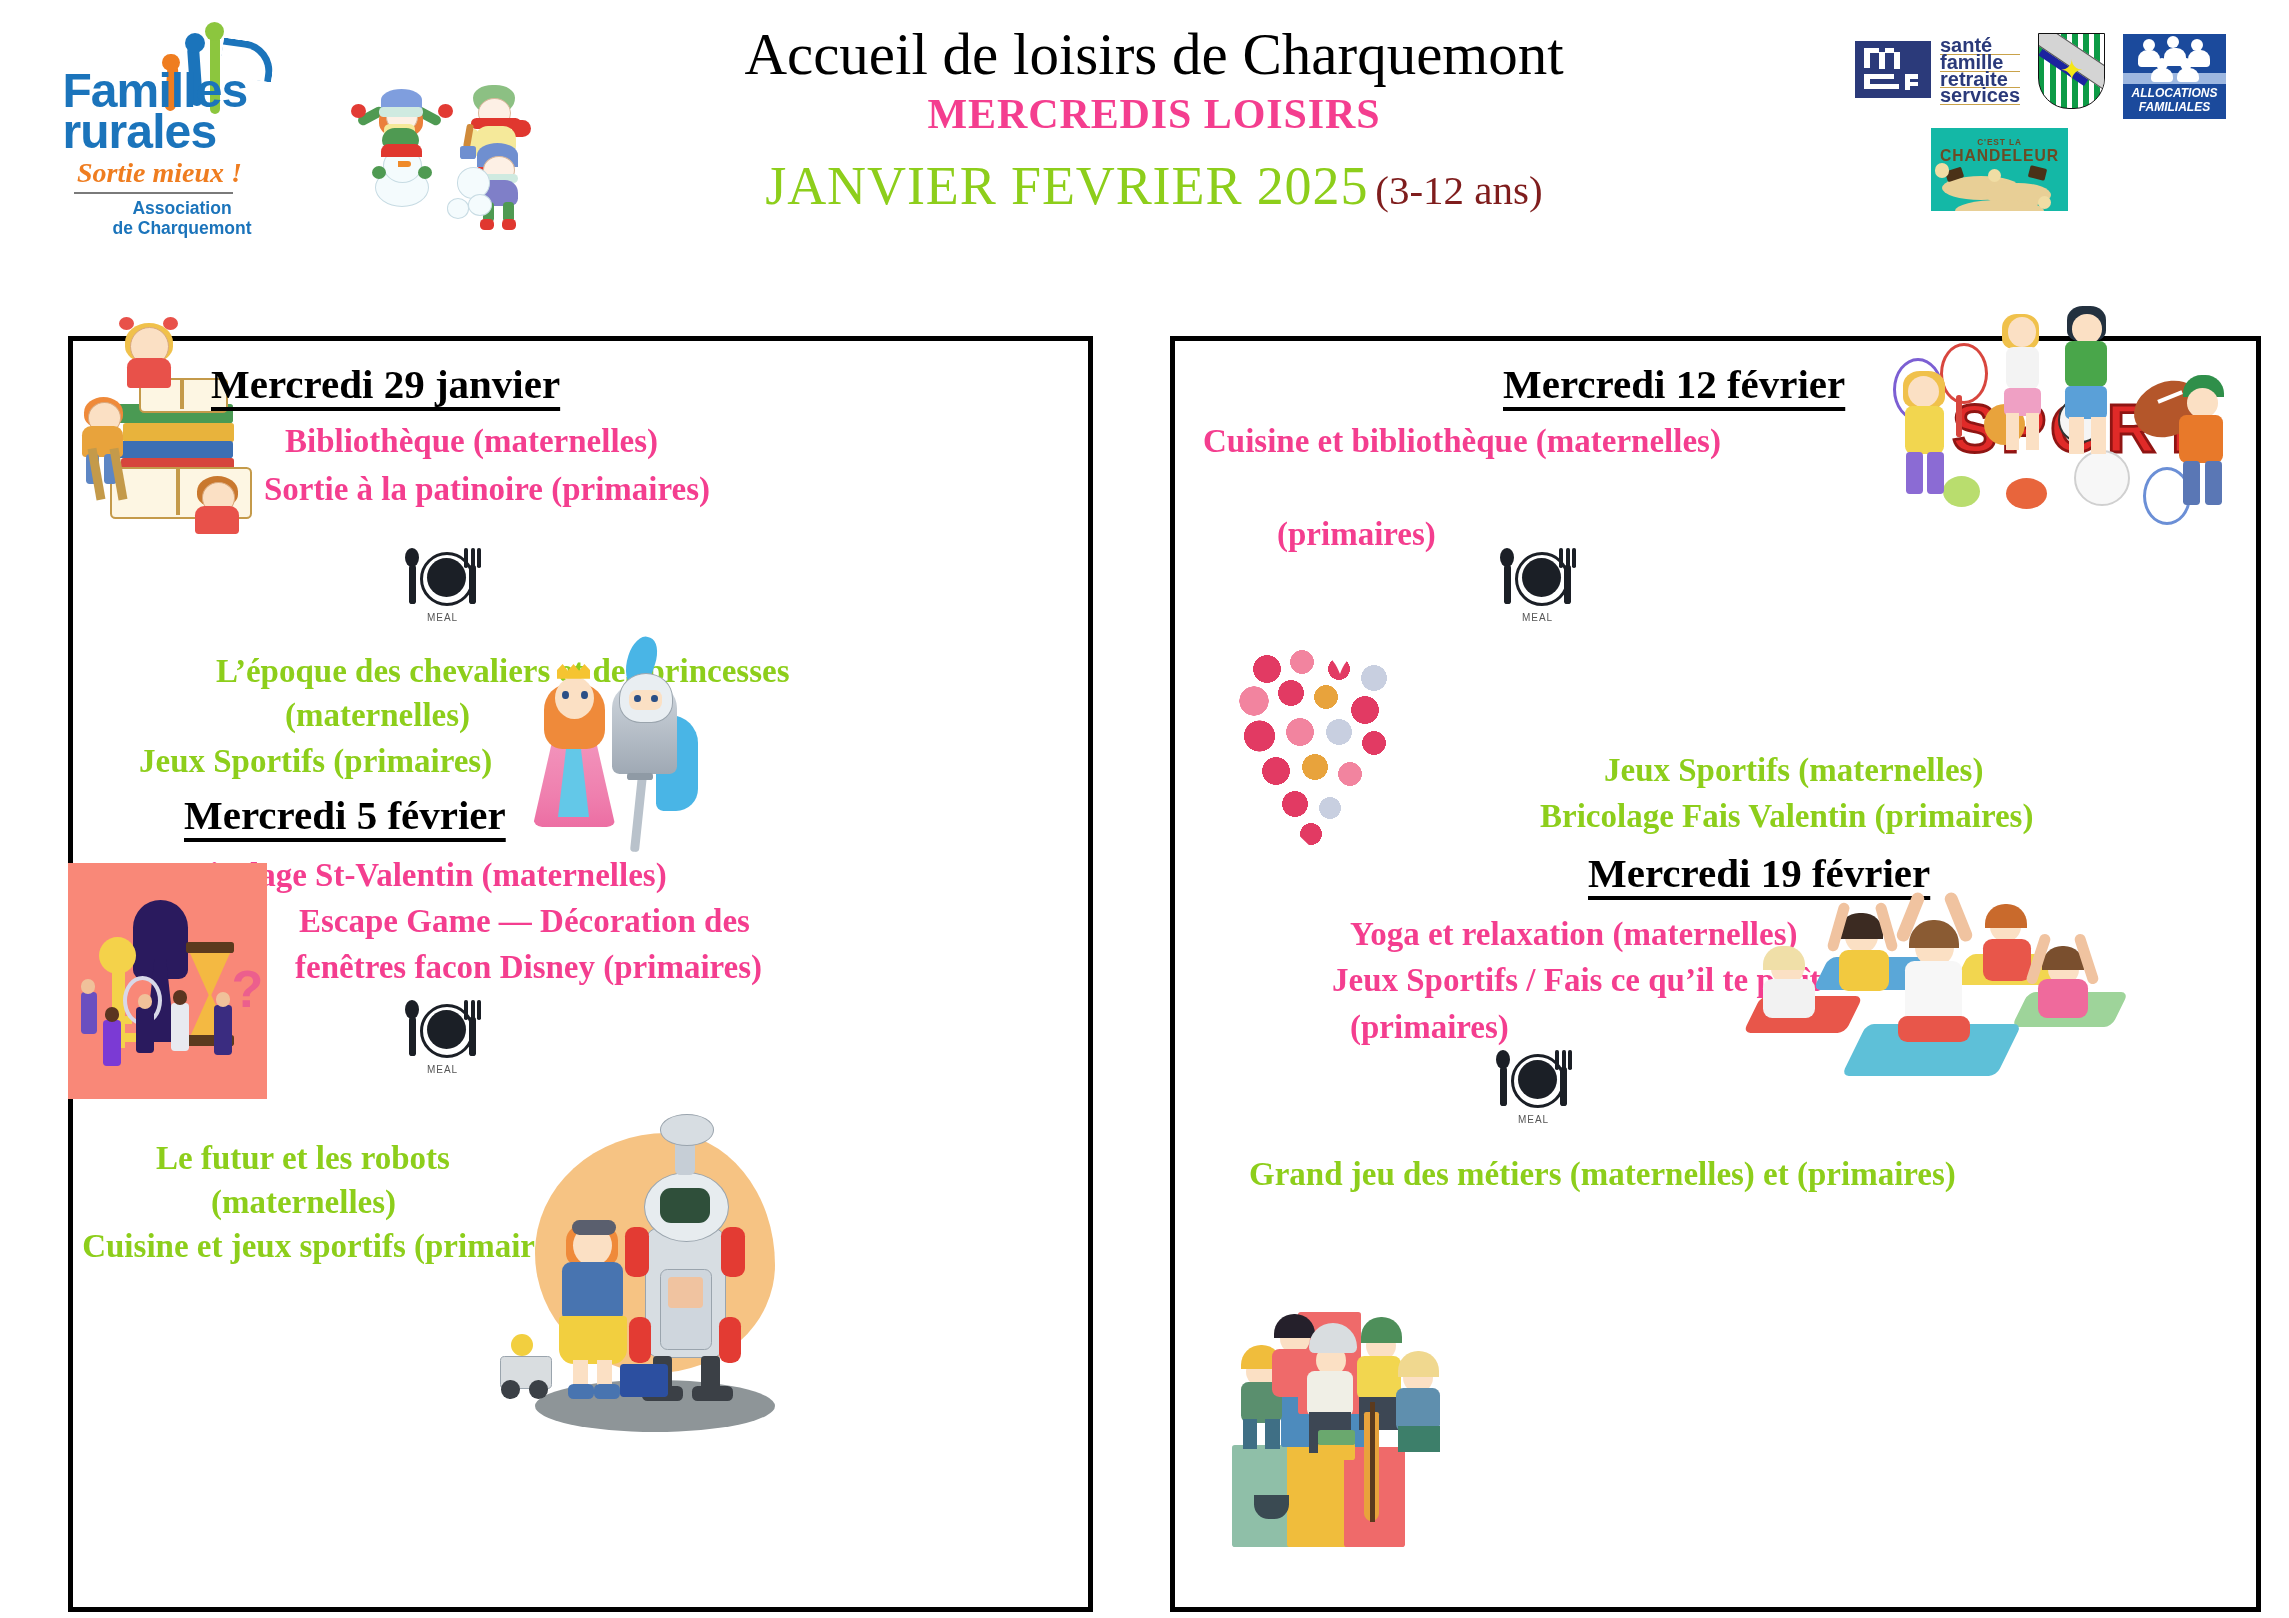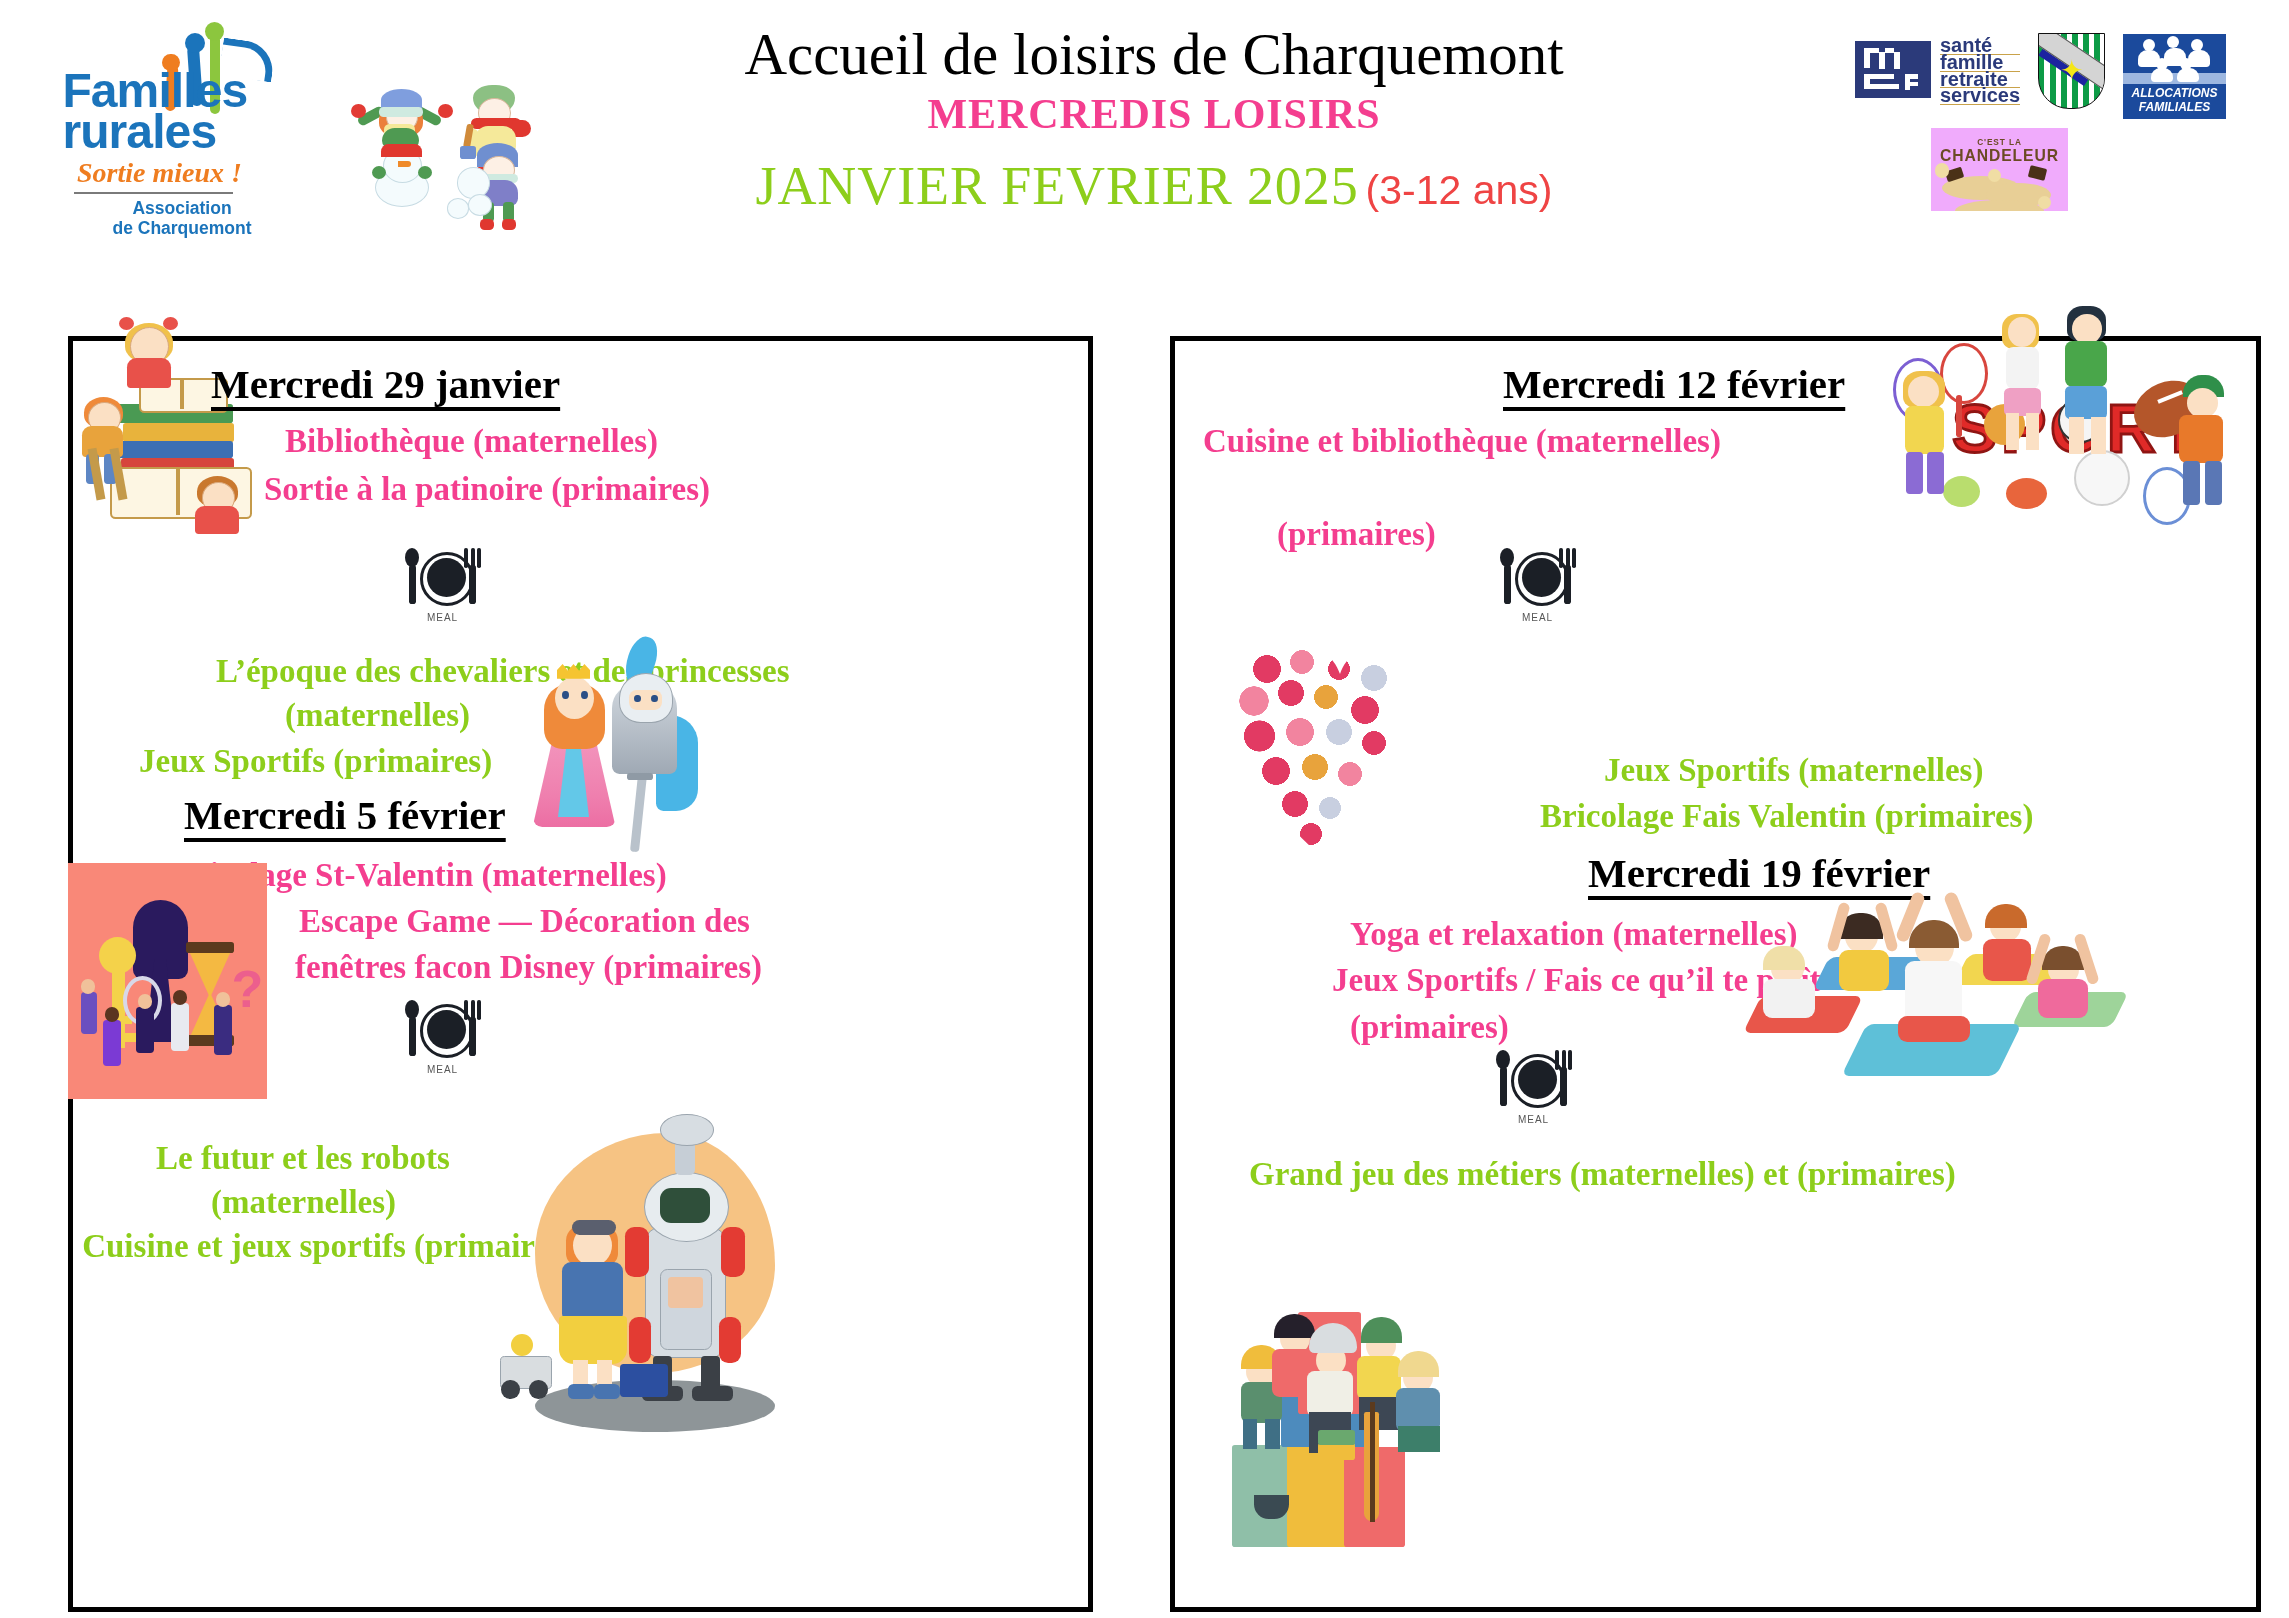--- a/index.html
+++ b/index.html
@@ -48,21 +48,21 @@
 
   #title-main{position:absolute;left:554px;top:20px;width:1200px;text-align:center;
               font-size:59px;color:#000;font-family:"Liberation Serif",serif;}
   #title-sub{position:absolute;left:554px;top:90px;width:1200px;text-align:center;
              font-size:42px;color:#F43E8F;font-weight:bold;letter-spacing:0.9px;
              font-family:"Liberation Serif",serif;}
   #title-third{position:absolute;left:554px;top:155px;width:1200px;text-align:center;
                font-size:0;white-space:nowrap;}
   #title-third .big{font-size:54px;color:#8DCE1B;font-family:"Liberation Serif",serif;
                     letter-spacing:0.9px;}
-  #title-third .small{font-size:41px;color:#ef4444;font-family:Liberation Sans, sans-serif;}
+  #title-third .small{font-size:41px;color:#7f1d1d;font-family:Liberation Serif, serif;}
 
   
   #logos{position:absolute;left:1855px;top:28px;width:415px;height:171px;}
   #msa{position:absolute;left:0px;top:13px;width:162px;height:57px;}
   #msa-mark{position:absolute;left:0;top:0;width:76px;height:57px;background:#2B3A7A;}
   #msa-mark .m-hole{position:absolute;background:#fff;}
   #msa-words{position:absolute;left:85px;top:-2.8px;font-family:"Liberation Sans",sans-serif;
              font-weight:bold;color:#2B3A7A;font-size:20px;line-height:15.7px;}
   #msa-words div{border-bottom:0.9px solid #c9a24a;padding-bottom:0px;}
   #crest{position:absolute;left:183px;top:4.6px;width:65px;height:79px;}
@@ -76,21 +76,21 @@
   #crest-blue{position:absolute;left:14.8px;top:-1.8px;width:55px;height:28px;background:#1c23a0;
               transform:rotate(34deg);transform-origin:0 0;}
   #crest-star{position:absolute;left:22px;top:26px;width:24px;height:24px;color:#f5e617;
               font-size:28px;line-height:24px;}
   #caf{position:absolute;left:268px;top:5.5px;width:103px;height:85px;background:#1B4A9C;}
   #caf-band{position:absolute;left:0;top:39px;width:103px;height:11px;background:#9db7e0;}
   #caf-text{position:absolute;left:0;top:52px;width:103px;text-align:center;color:#fff;
             font-family:"Liberation Sans",sans-serif;font-style:italic;font-weight:bold;
             font-size:12px;line-height:14px;}
   .caf-person{position:absolute;background:#fff;border-radius:50%;}
-  #chandeleur{position:absolute;left:76px;top:100px;width:137px;height:83px;background:#f0abfc;
+  #chandeleur{position:absolute;left:76px;top:100px;width:137px;height:83px;background:#14b8a6;
               overflow:hidden;}
   #chand-t1{position:absolute;left:0;top:9.2px;width:137px;text-align:center;
             font-family:"Liberation Sans",sans-serif;font-weight:bold;font-size:8.3px;
             letter-spacing:0.9px;color:#6b4a24;}
   #chand-t2{position:absolute;left:0;top:18.5px;width:137px;text-align:center;
             font-family:"Liberation Sans",sans-serif;font-weight:bold;font-size:15.7px;
             letter-spacing:0.9px;color:#6b4a24;}
   .crepe{position:absolute;border-radius:50%;background:#e8cf96;}
   .choc{position:absolute;background:#4a3117;border-radius:1.8px;}
   .coin{position:absolute;border-radius:50%;background:#f0dda4;}

